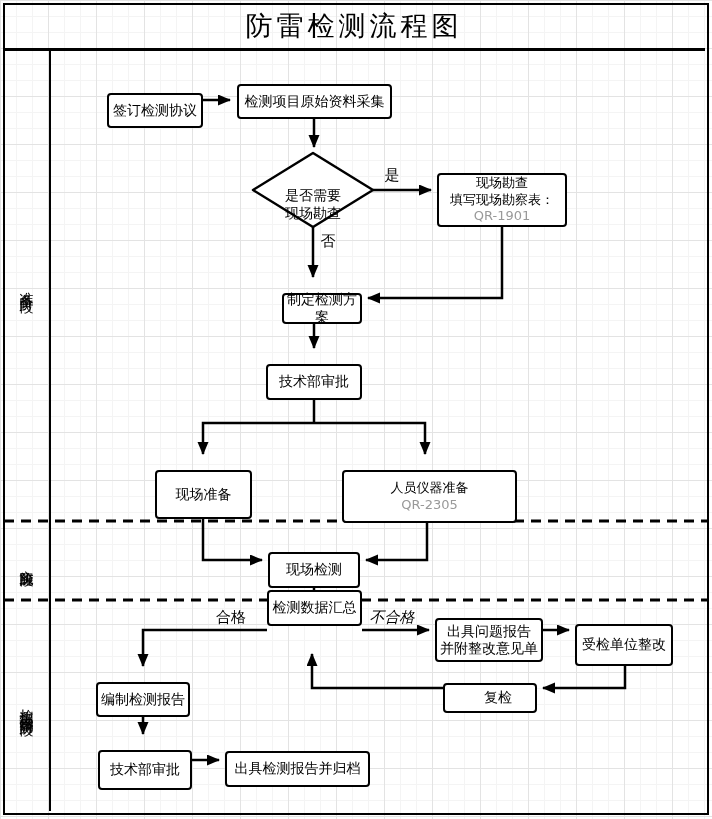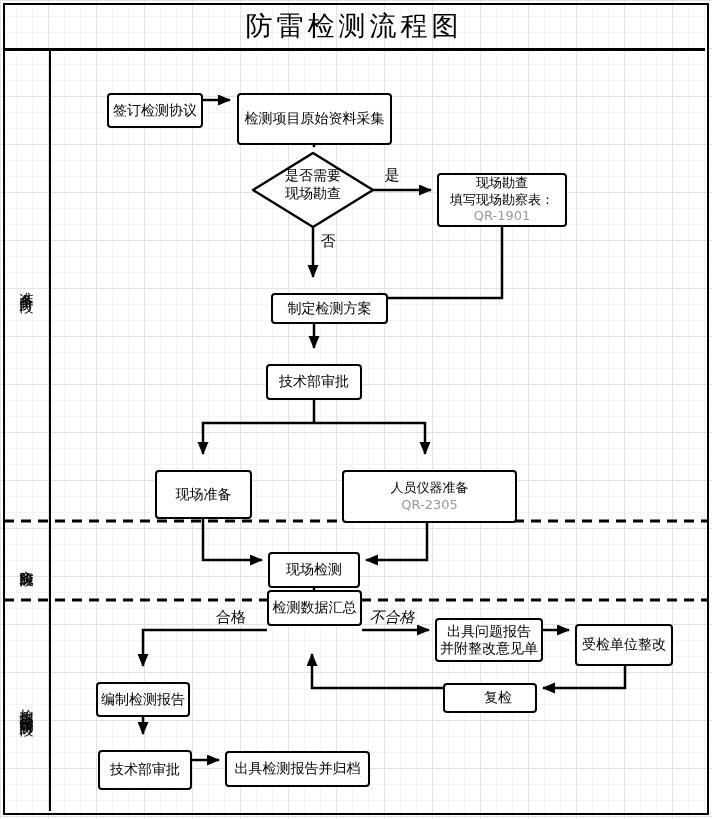--- a/index.html
+++ b/index.html
@@ -85,34 +85,34 @@
 
 <div class="frame"></div>
 <div class="title-band">防雷检测流程图</div>
 
 <div class="phase" style="top:51px;height:470px;">准备阶段</div>
 <div class="phase" style="top:521px;height:79px;letter-spacing:1px;">实施阶段</div>
 <div class="phase" style="top:600px;height:211px;letter-spacing:2px;">检测报告编制阶段</div>
 
 <div class="node" style="left:107px;top:83px;width:96px;height:35px;">签订检测协议</div>
 
-<div class="node" style="left:237px;top:83px;width:155px;height:52px;text-align:center;">检测项目原始资料采集</div>
+<div class="node" style="left:237px;top:74px;width:155px;height:35px;text-align:center;">检测项目原始资料采集</div>
 
-<div class="diamond-text" style="left:253px;top:147px;width:120px;height:74px;">
+<div class="diamond-text" style="left:253px;top:168px;width:120px;height:74px;font-family:Liberation Mono, monospace;">
   <span>是否需要</span>
   <span>现场勘查</span>
 </div>
 
 <div class="node small" style="left:437px;top:163px;width:130px;height:54px;">
   <span>现场勘查</span>
   <span>填写现场勘察表：</span>
   <span class="code">QR-1901</span>
 </div>
 
-<div class="node" style="left:271px;top:283px;width:117px;height:31px;">制定检测方案</div>
+<div class="node" style="left:282px;top:283px;width:80px;height:31px;">制定检测方案</div>
 
 <div class="node" style="left:266px;top:354px;width:96px;height:36px;">技术部审批</div>
 
 <div class="node" style="left:155px;top:460px;width:97px;height:49px;">现场准备</div>
 
 <div class="node small" style="left:342px;top:460px;width:175px;height:53px;">
   <span>人员仪器准备</span>
   <span class="code">QR-2305</span>
 </div>
 

